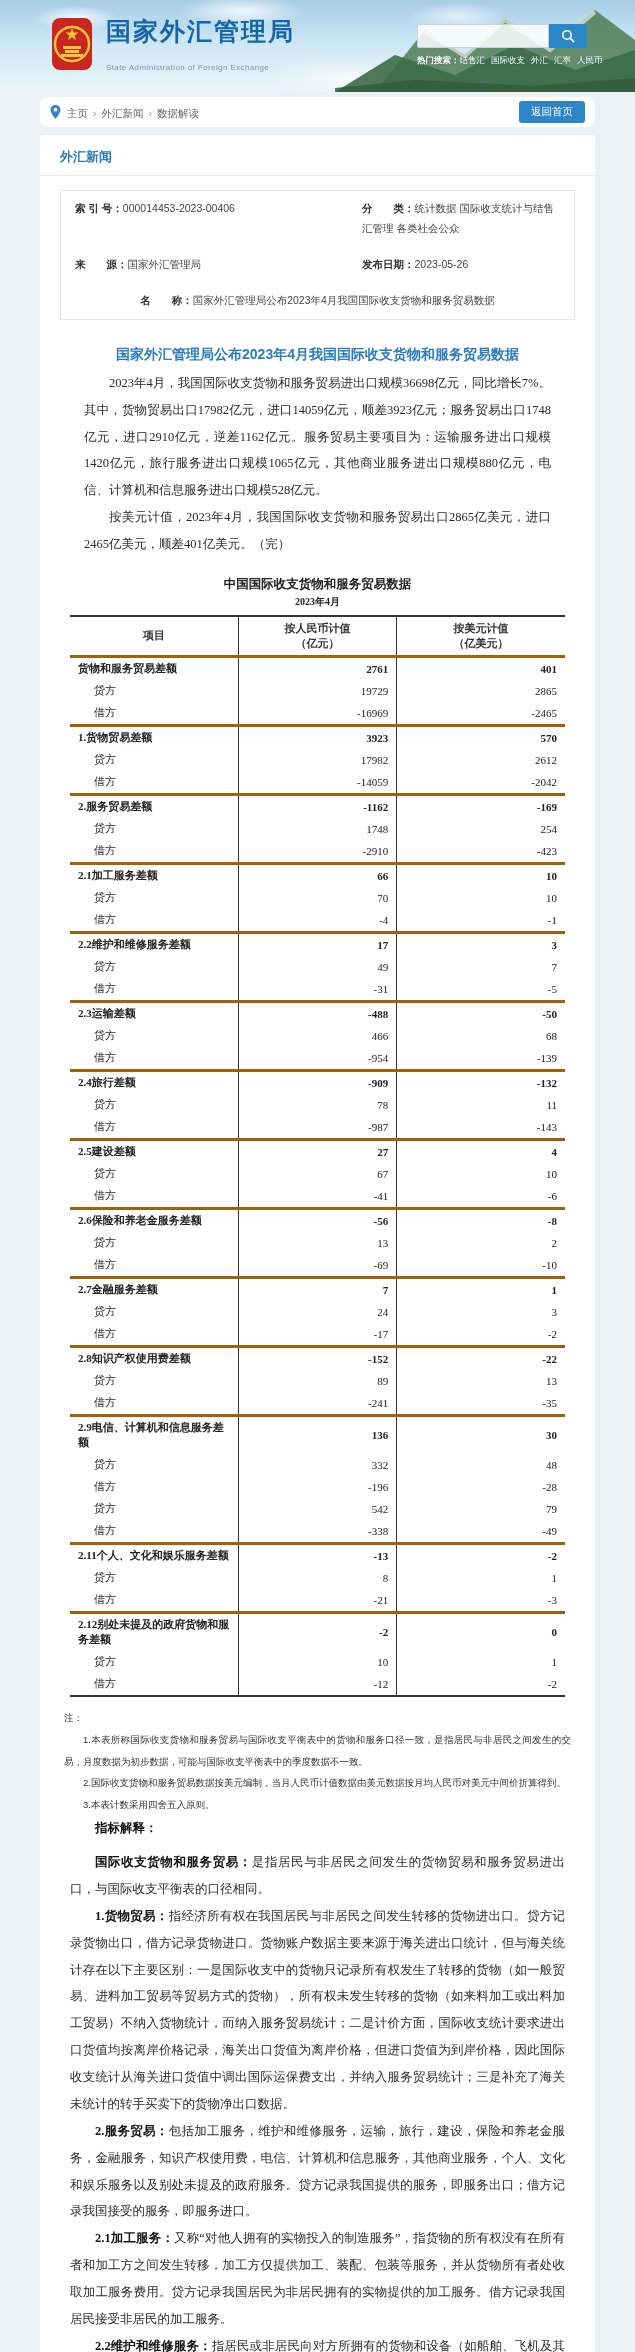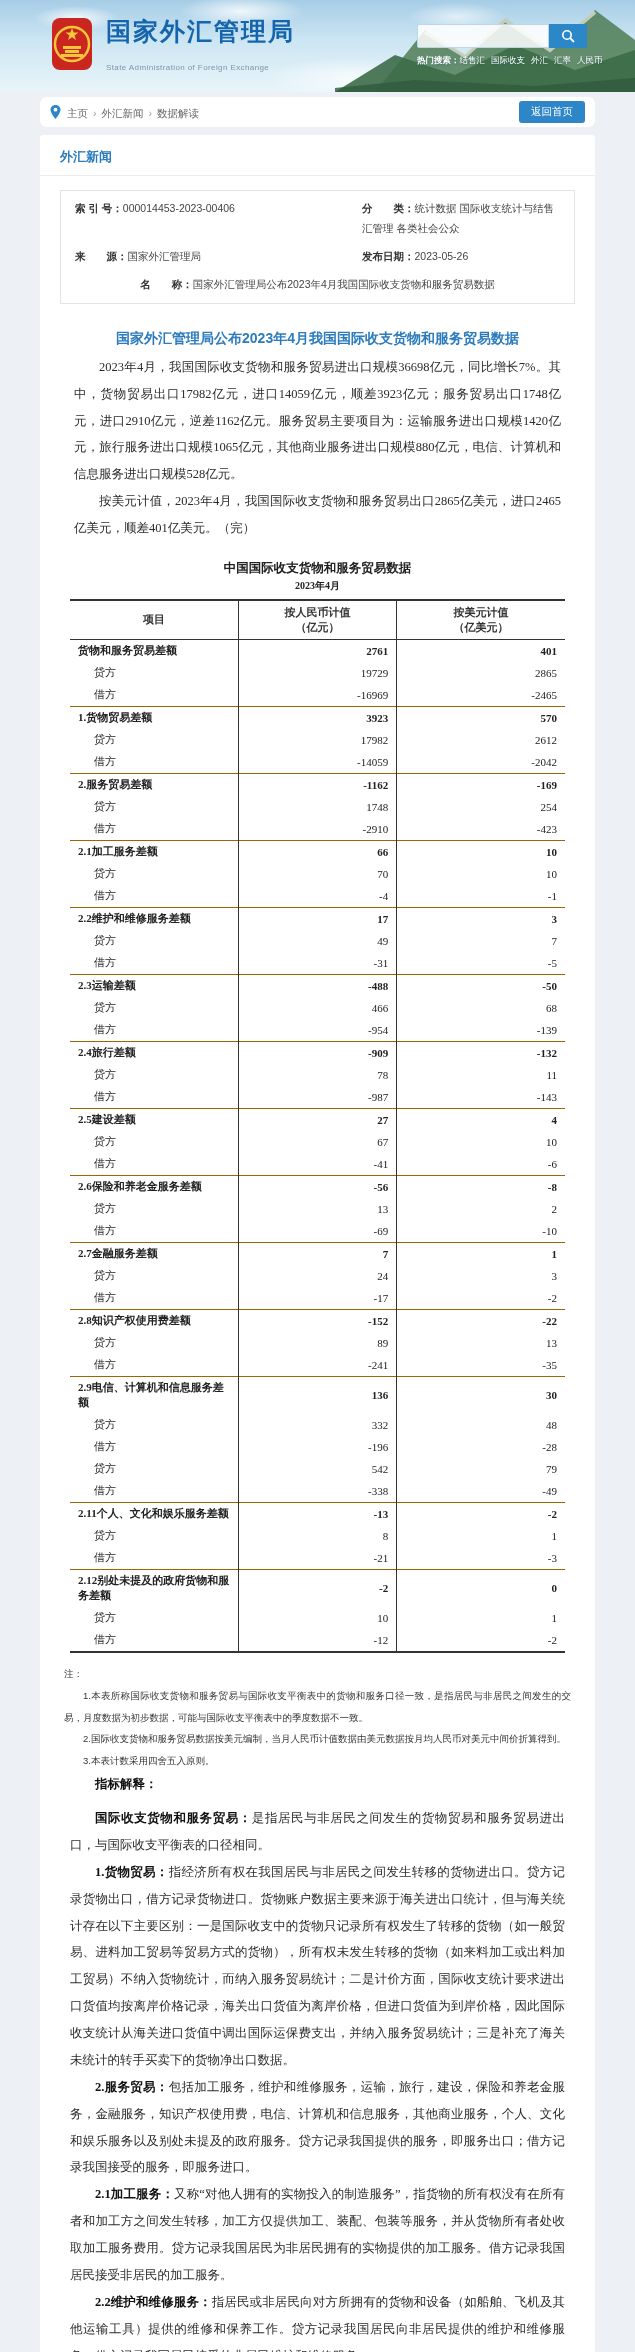--- a/index.html
+++ b/index.html
@@ -39,39 +39,39 @@
   .crumb { font-size:10.5px; color:#666; text-decoration:none; cursor:pointer; }
   .crumb-sep { font-size:10.5px; color:#999; margin:0 5px; }
   .home-btn { margin-left:auto; background:#2e86c8; color:#fff; border:none; border-radius:3px;
     font-size:10.5px; padding:4px 12px; cursor:pointer; }
 
   
   .card { width:555px; margin:8px auto 0; background:#fff; border-radius:3px; padding-bottom:30px; }
   .card-header { padding:12px 20px 9px; border-bottom:1px solid #ececec; }
   .card-header span { color:#2b7bbd; font-weight:bold; font-size:13px; }
   .meta-box { margin:14px 20px 0; border:1px solid #e4e4e4; padding:8px 14px; font-size:10.5px;
-    display:grid; grid-template-columns:1.45fr 1fr; row-gap:8px; line-height:1.9; }
+    display:grid; grid-template-columns:1.45fr 1fr; row-gap:16px; line-height:1.9; }
   .meta-cell.full { grid-column:1 / span 2;text-align:center; }
   .m-label { font-weight:bold; color:#333; }
   .m-value { color:#444; }
 
   .article-title { margin:26px 28px 6px; text-align:center; color:#2b7bbd; font-size:14px; font-weight:bold; }
   .body-text { font-family:"Liberation Serif","DejaVu Serif",serif; }
-  .para { margin:0 34px; text-indent:2em; font-size:12.5px; line-height:2.15; color:#2b2b2b; text-align:justify; }
+  .para { margin:0 44px; text-indent:2em; font-size:12.5px; line-height:2.15; color:#2b2b2b; text-align:justify; }
 
   .table-title { margin-top:18px; text-align:center; font-weight:bold; font-size:12.5px; color:#222; }
   .table-subtitle { text-align:center; font-weight:bold; font-size:10px; color:#222; margin-top:2px; }
   table.data { border-collapse:collapse; width:495px; margin:6px auto 0;
     border-top:2px solid #333; border-bottom:2px solid #333;
     font-family:"Liberation Serif","DejaVu Serif",serif; }
   table.data th { border-bottom:1px solid #333; font-weight:bold; font-size:11px; padding:4px 2px; }
   table.data th + th, table.data td + td { border-left:1px solid #333; }
   table.data col.c1 { width:34%; } table.data col.c2 { width:32%; } table.data col.c3 { width:34%; }
   table.data td { font-size:11px; padding:3.5px 8px; color:#222; }
-  tr.group-start td { border-top:1px solid #a16207; }
+  tr.group-start td { border-top:3px solid #a16207; }
   .row-main td { font-weight:bold; }
   td.item { text-align:left; padding-left:6px; }
   .row-sub td.item { padding-left:24px; font-weight:normal; }
   td.num { text-align:right; }
 
   .notes { margin:10px 24px 0; font-size:9.5px; line-height:2.3; color:#333;
     font-family:"Liberation Sans","DejaVu Sans",sans-serif; }
   .notes .note-item { text-indent:2em; text-align:justify; }
   .defs-heading { margin:4px 30px 12px; text-indent:2em; font-weight:bold; font-size:12.5px; color:#111; }
   .def { margin:0 30px; text-indent:2em; font-size:12.5px; line-height:2.15; color:#2b2b2b; text-align:justify; }

